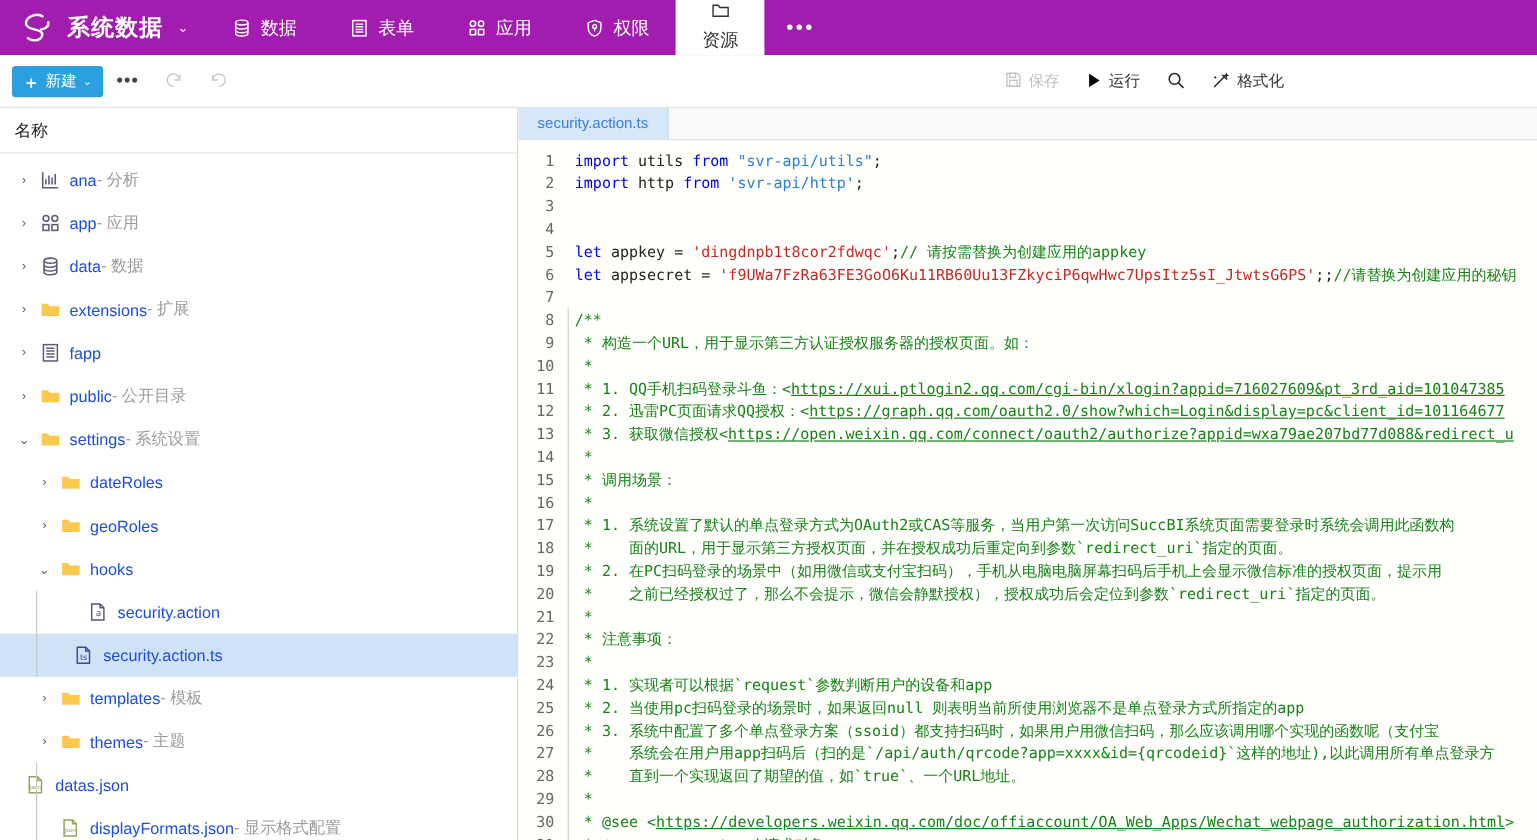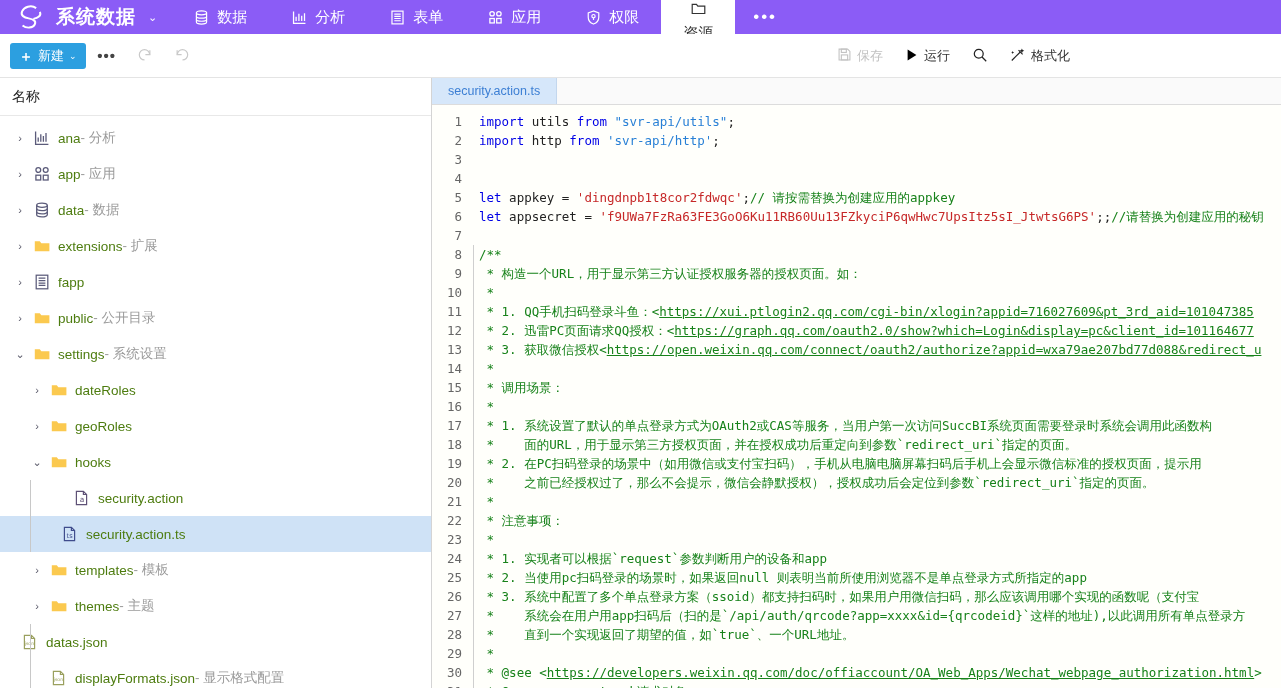--- a/index.html
+++ b/index.html
@@ -6,22 +6,22 @@
   html, body {
     margin: 0; padding: 0;
     width: 1281px; height: 700px;
     overflow: hidden;
     background: #ffffff;
     font-family: "Liberation Sans", sans-serif;
   }
 
   
   #topnav {
-    height: 34px;
-    background: #8b5cf6;
+    height: 46px;
+    background: #a21caf;
     display: flex;
     align-items: stretch;
     position: relative;
     overflow: hidden;
   }
   #brand {
     display: flex; align-items: center;
     padding: 0 14px 0 16px;
     gap: 10px;
     color: #fff;
@@ -120,21 +120,21 @@
     white-space: nowrap;
   }
   .trow.selected { background: #cfe2f6; }
   .twist {
     width: 16px; height: 16px; flex: 0 0 16px;
     display: flex; align-items: center; justify-content: center;
     color: #5b5b6b; font-size: 11px;
   }
   .twist.empty { visibility: hidden; }
   .ticon { width: 18px; height: 18px; flex: 0 0 18px; margin: 0 7px 0 5px; display: block; }
-  .tlabel { color: #4d7c0f; }
+  .tlabel { color: #1d4ed8; }
   .tdesc { color: #9a9a9a; }
   .guide {
     position: absolute; left: 0; top: 0; bottom: 0;
     width: 1px; background: #c8c8c8;
   }
 
   
   #editor { flex: 1; display: flex; flex-direction: column; overflow: hidden; background: #fffffb; }
   #tabbar {
     height: 27px; flex: 0 0 27px;
@@ -212,29 +212,20 @@
       <svg viewBox="0 0 20 20" width="17" height="17" fill="none" stroke="currentColor" stroke-width="1.4">
         <ellipse cx="10" cy="4.5" rx="6" ry="2.4"></ellipse>
         <path d="M4 4.5v10.8c0 1.3 2.7 2.4 6 2.4s6-1.1 6-2.4V4.5"></path>
         <path d="M4 8.4c0 1.3 2.7 2.4 6 2.4s6-1.1 6-2.4"></path>
         <path d="M4 12c0 1.3 2.7 2.4 6 2.4s6-1.1 6-2.4"></path>
       </svg>
     </span>
     <span>数据</span>
   </div>
 
-  <div class="nav-item">
-    <span class="nav-ico">
-      <svg viewBox="0 0 20 20" width="17" height="17" fill="none" stroke="currentColor" stroke-width="1.5">
-        <path d="M3 3v14h14"></path>
-        <path d="M6 14V9M9.3 14V5.5M12.6 14v-6M15.9 14v-9"></path>
-      </svg>
-    </span>
-    <span>分析</span>
-  </div>
 
   <div class="nav-item">
     <span class="nav-ico">
       <svg viewBox="0 0 20 20" width="17" height="17" fill="none" stroke="currentColor" stroke-width="1.4">
         <rect x="3.5" y="2.5" width="13" height="15"></rect>
         <path d="M6.2 6h7.6M6.2 8.6h7.6M6.2 11.2h7.6M6.2 13.8h7.6"></path>
       </svg>
     </span>
     <span>表单</span>
   </div>

